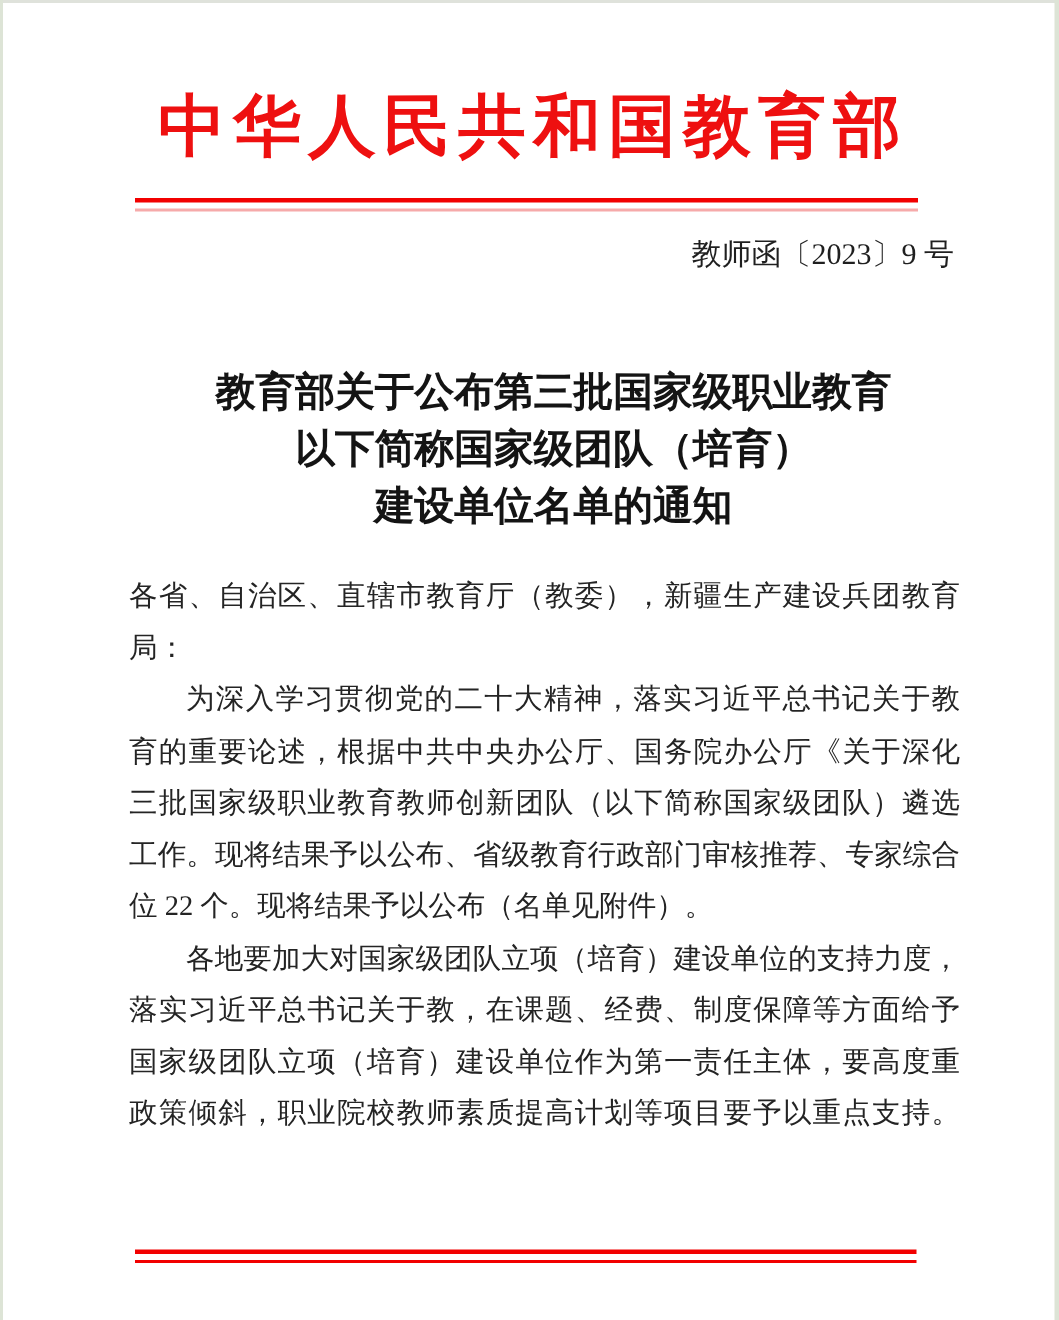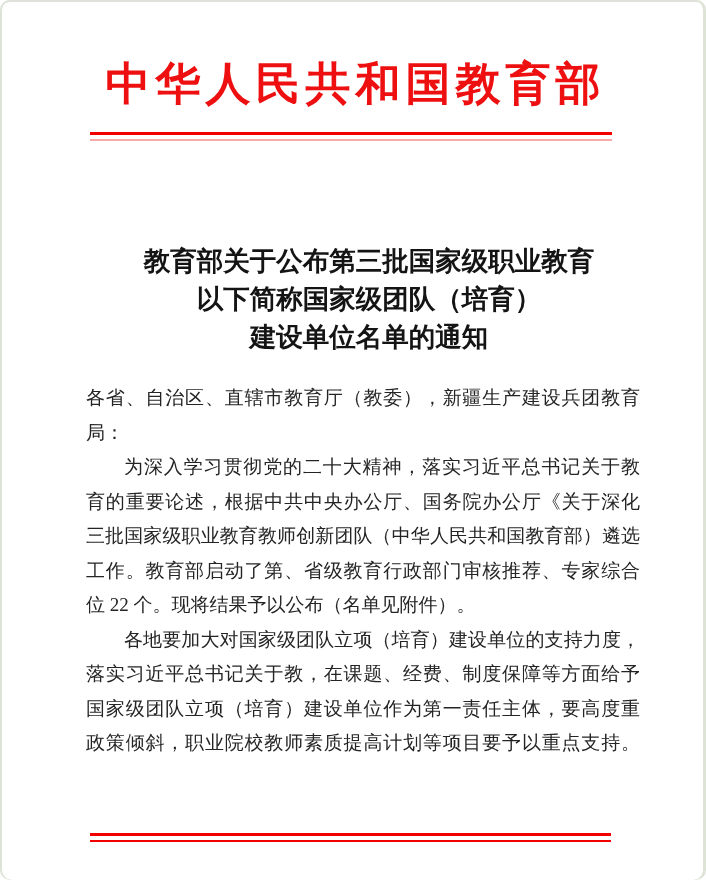--- a/index.html
+++ b/index.html
@@ -12,21 +12,20 @@
     width: 706px;
     height: 880px;
     margin: 0 auto;
     background: #ffffff;
     overflow: hidden;
     font-family: "Liberation Serif", "DejaVu Serif", serif;
     
     box-shadow: inset 2px 0 0 var(--edge-green, #dde4d6),
                 inset -3px 0 0 var(--edge-green, #dde4d6),
                 inset 0 2px 0 var(--edge-grey, #dfe2db);
-    border-radius: 10px;
   }
 
   
   .agency {
     position: absolute;
     top: 57px;
     left: 0;
     width: 100%;
     text-align: center;
     font-size: 45px;
@@ -118,34 +117,35 @@
 </head>
 <body>
 
 <div class="page" style="--header-red: #ee1010; --rule-red: #f20000; --rule-red-light: #f6aaaa; --edge-green: #dde4d6; --edge-grey: #dfe2db;">
 
   <div class="agency">中华人民共和国教育部</div>
 
   <div class="rule-thick"></div>
   <div class="rule-thin"></div>
 
+  <div class="doc-no">教师函〔2023〕9 号</div>
 
   <div class="title">
     <div>教育部关于公布第三批国家级职业教育</div>
     <div>以下简称国家级团队（培育）</div>
     <div>建设单位名单的通知</div>
   </div>
 
   <div class="body-block">
       <div class="line j">各省、自治区、直辖市教育厅（教委），新疆生产建设兵团教育</div>
       <div class="line">局：</div>
       <div class="line j ind">为深入学习贯彻党的二十大精神，落实习近平总书记关于教</div>
       <div class="line j">育的重要论述，根据中共中央办公厅、国务院办公厅《关于深化</div>
-      <div class="line j">三批国家级职业教育教师创新团队（中华人民共和国教育部）遴选</div>
-      <div class="line j">工作。教育部启动了第、省级教育行政部门审核推荐、专家综合</div>
+      <div class="line j">三批国家级职业教育教师创新团队（以下简称国家级团队）遴选</div>
+      <div class="line j">工作。现将结果予以公布、省级教育行政部门审核推荐、专家综合</div>
       <div class="line">位 22 个。现将结果予以公布（名单见附件）。</div>
       <div class="line j ind">各地要加大对国家级团队立项（培育）建设单位的支持力度，</div>
       <div class="line j">落实习近平总书记关于教，在课题、经费、制度保障等方面给予</div>
       <div class="line j">国家级团队立项（培育）建设单位作为第一责任主体，要高度重</div>
       <div class="line j">政策倾斜，职业院校教师素质提高计划等项目要予以重点支持。</div>
     </div>
 
   <div class="rule-bottom r1"></div>
   <div class="rule-bottom r2"></div>
 

